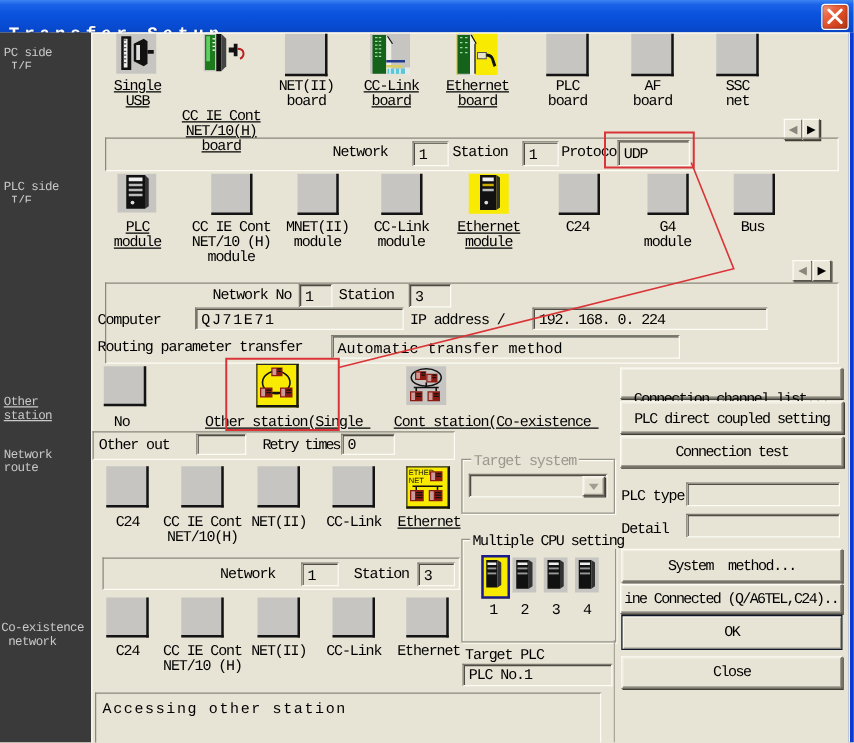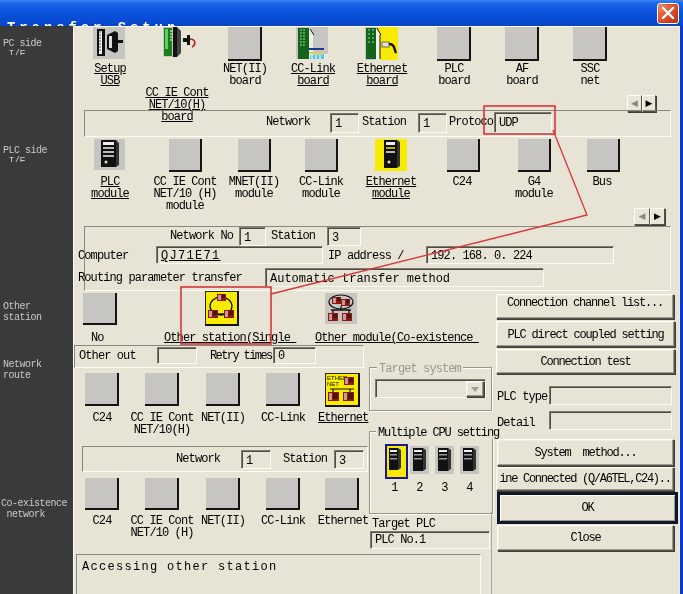--- a/index.html
+++ b/index.html
@@ -22,21 +22,21 @@
 
 .bar{border-top:1px solid #8a887c;border-left:1px solid #8a887c;border-bottom:1px solid #fcfbf4;border-right:1px solid #fcfbf4;}
 .fld{background:#e7e4d5;border-top:1px solid #7d7b70;border-left:1px solid #7d7b70;border-bottom:1px solid #fcfbf4;border-right:1px solid #fcfbf4;box-shadow:inset 1px 1px 0 #4e4c44;}
 .fld .t{position:absolute;left:4px;top:4px;}
 
 .gi{background:#c6c5c1;border-right:2px solid #141414;border-bottom:2px solid #141414;}
 .yi{background:#f8ea00;border:1px solid #2a2a2a;border-right:2px solid #141414;border-bottom:2px solid #141414;}
 
 .btn{background:#e7e4d5;border:1px solid;border-color:#fdfcf5 #55534a #55534a #fdfcf5;box-shadow:inset -1px -1px 0 #9b998c,inset 1px 1px 0 #f1eee1, 1px 1px 0 #403e37;}
 .btn .t{position:absolute;width:100%;text-align:center;}
-.def{border:3px solid #0f172a;box-shadow:inset 1px 1px 0 #fdfcf5,inset -1px -1px 0 #9b998c;}
+.def{border:1px solid #0f172a;box-shadow:inset 1px 1px 0 #fdfcf5,inset -1px -1px 0 #9b998c;}
 
 .grp{border:1px solid #97958a;box-shadow:inset 1px 1px 0 #fdfcf5, 1px 1px 0 #fdfcf5;}
 .arrbtn{background:#e9e6d7;border:1px solid;border-color:#fdfcf5 #55534a #55534a #fdfcf5;box-shadow:1px 1px 0 #403e37;font:9px/13px "Liberation Sans",sans-serif;text-align:center;}
 </style></head>
 <body>
 <div class="ab" id="title">
     <div class="ab cap">Transfer Setup</div>
 <div class="ab" id="close">
       <svg width="20" height="19" viewBox="0 0 20 19" style="position:absolute;left:0;top:0">
         <path d="M5 4 L15 14 M15 4 L5 14" stroke="#fff" stroke-width="2.4" stroke-linecap="round"></path>
@@ -44,21 +44,21 @@
     </div>
 </div>
 <div class="ab" id="side"></div>
 <div class="ab" id="main"></div>
 <div class="ab" id="rframe"></div>
 
 <div class="ab sl" style="left:3px;top:38px;height:17px;overflow:hidden;">PC side
  I/F</div>
 <div class="ab sl" style="left:3px;top:145px;height:17px;overflow:hidden;">PLC side
  I/F</div>
-<div class="ab sl" style="left:3px;top:301px;">Other
+<div class="ab sl" style="left:3px;top:317px;text-decoration:underline;">Other
 station</div>
 <div class="ab sl" style="left:3px;top:359px;">Network
 route</div>
 <div class="ab sl" style="left:1px;top:498px;">Co-existence
  network</div>
 
 <div class="ab arrbtn" style="left:627px;top:95px;width:13px;height:15px;color:#8a887c;line-height:15px;">◀</div>
 <div class="ab arrbtn" style="left:642px;top:95px;width:12px;height:15px;line-height:15px;">▶</div>
 <div class="ab bar" style="left:84px;top:110px;width:585px;height:25px;"></div>
 <div class="ab t" style="left:266px;top:116px;">Network</div>
@@ -80,34 +80,34 @@
 <div class="ab t" style="left:170px;top:230px;">Network No</div>
 <div class="ab fld" style="left:239px;top:227px;width:25px;height:17px;">
     <span class="t">1</span>
   </div>
 <div class="ab t" style="left:271px;top:230px;">Station</div>
 <div class="ab fld" style="left:327px;top:227px;width:32px;height:17px;">
     <span class="t">3</span>
   </div>
 <div class="ab t" style="left:78px;top:250px;">Computer</div>
 <div class="ab fld" style="left:156px;top:246px;width:165px;height:16px;">
-    <span class="t tw" style="top:3px;text-decoration:underline;">QJ71E71</span>
+    <span class="t tw" style="top:3px;">QJ71E71</span>
   </div>
 <div class="ab t" style="left:328px;top:250px;">IP address /</div>
 <div class="ab fld" style="left:426px;top:246px;width:186px;height:16px;">
     <span class="t" style="top:3px;">192. 168. 0. 224</span>
   </div>
 <div class="ab t" style="left:78px;top:272px;">Routing parameter transfer</div>
 <div class="ab fld" style="left:265px;top:268px;width:277px;height:17px;">
     <span class="t" style="letter-spacing:0;">Automatic transfer method</span>
   </div>
 
 <div class="ab t" style="left:91px;top:332px;">No</div>
 <div class="ab t u" style="left:164px;top:332px;">Other station(Single </div>
-<div class="ab t u" style="left:315px;top:332px;">Other module(Co-existence </div>
+<div class="ab t u" style="left:315px;top:332px;">Cont station(Co-existence </div>
 
 <div class="ab bar" style="left:74px;top:345px;width:288px;height:21px;"></div>
 <div class="ab t" style="left:79px;top:350px;">Other out</div>
 <div class="ab fld" style="left:157px;top:347px;width:38px;height:15px;">
     <span class="t" style="top:2px;margin-top:44px;">30</span>
   </div>
 <div class="ab t" style="left:210px;top:350px;letter-spacing:-1.6px;">Retry times</div>
 <div class="ab fld" style="left:273px;top:347px;width:41px;height:15px;">
     <span class="t" style="top:2px;">0</span>
   </div>
@@ -120,21 +120,21 @@
 <div class="ab t ctr u" style="left:318px;top:412px;width:49px;">Ethernet</div>
 
 <div class="ab grp" style="left:369px;top:367px;width:121px;height:42px;"></div>
 <div class="ab t" style="left:377px;top:363px;color:#9b998c;background:#e7e4d5;padding:0 2px;">Target system</div>
 <div class="ab fld" style="left:375px;top:379px;width:109px;height:17px;"></div>
 <div class="ab btn" style="left:466px;top:381px;width:16px;height:14px;"><svg width="16" height="14">
       <path d="M4 5 L12 5 L8 10 Z" fill="#a09e92"></path>
     </svg></div>
 
 <div class="ab btn" style="left:496px;top:294px;width:176px;height:23px;">
-    <span class="t tn" style="top:2px;text-align:center;">Connection channel list...</span>
+    <span class="t tn" style="top:18px;text-align:center;">Connection channel list...</span>
   </div>
 <div class="ab btn" style="left:496px;top:321px;width:177px;height:24px;">
     <span class="t tn" style="top:7px;">PLC direct coupled setting</span>
   </div>
 <div class="ab btn" style="left:496px;top:349px;width:177px;height:23px;">
     <span class="t tn" style="top:6px;">Connection test</span>
   </div>
 <div class="ab t" style="left:497px;top:391px;">PLC type</div>
 <div class="ab fld" style="left:549px;top:386px;width:121px;height:17px;"></div>
 <div class="ab t" style="left:497px;top:417px;">Detail</div>
@@ -224,21 +224,21 @@
       <path d="M3 3h2M7 3h2M3 7h2M7 7h2M3 11h2M7 11h2M3 15h2M7 15h2" stroke="#9fdc9f"></path>
       <path d="M11 1 L15 7 L15 33 L11 33" fill="#efefe8"></path>
       <path d="M12 1 L16 8 M15 8 L15 32" stroke="#111"></path>
       <rect x="17" y="15" width="7" height="5" fill="#e8e2c8" stroke="#555" stroke-width="0.8"></rect>
       <path d="M24 17 C30 17 29 22 31 26" stroke="#111" stroke-width="2.4" fill="none"></path>
     </svg></div>
 <div class="ab gi" style="left:437px;top:27px;width:32px;height:32px;"></div>
 <div class="ab gi" style="left:505px;top:27px;width:32px;height:32px;"></div>
 <div class="ab gi" style="left:573px;top:27px;width:32px;height:32px;"></div>
 
-<div class="ab t ctr" style="left:85px;top:63px;width:50px;"><span class="u">Setup</span>
+<div class="ab t ctr" style="left:85px;top:63px;width:50px;"><span class="u">Single</span>
 <span class="u">USB</span></div>
 <div class="ab t ctr" style="left:143px;top:63px;width:68px;margin-top:24px;"><span class="u">CC IE Cont</span>
 <span class="u">NET/10(H)</span>
 <span class="u">board</span></div>
 <div class="ab t ctr" style="left:211px;top:63px;width:68px;">NET(II)
 board</div>
 <div class="ab t ctr" style="left:279px;top:63px;width:68px;"><span class="u">CC-Link</span>
 <span class="u">board</span></div>
 <div class="ab t ctr" style="left:348px;top:63px;width:68px;"><span class="u">Ethernet</span>
 <span class="u">board</span></div>

